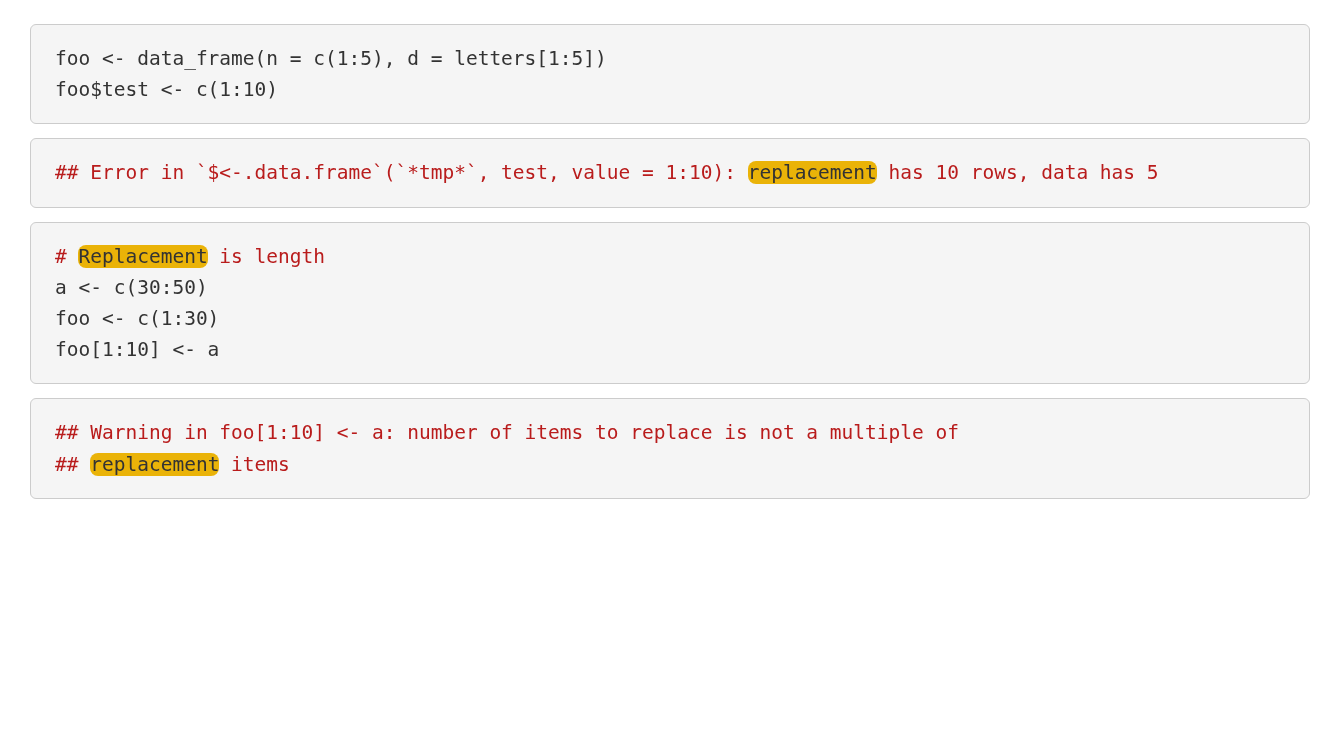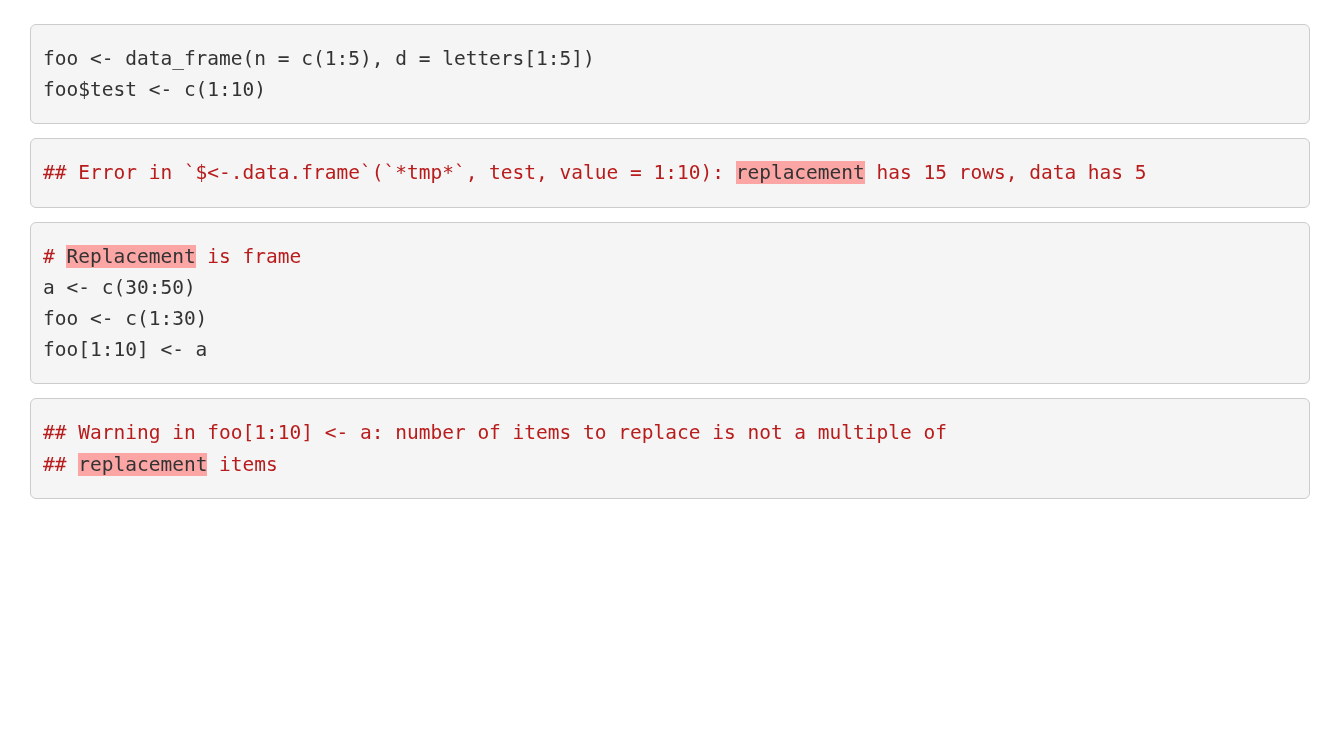--- a/index.html
+++ b/index.html
@@ -8,40 +8,40 @@
     background: #ffffff;
     font-family: ui-monospace, SFMono-Regular, "SF Mono", Menlo, Monaco, Consolas, "Liberation Mono", "Courier New", monospace;
     font-size: 19.5px;
     line-height: 1.6;
     color: #222;
   }
   .block {
     background: #f5f5f5;
     border: 1px solid #cccccc;
     border-radius: 6px;
-    padding: 18px 12px;
+    padding: 18px 24px;
     margin: 14px 0;
     white-space: pre-wrap;
     word-break: break-word;
   }
   .dark { color: #333; }
   .light { color: #b91c1c; }
   .hl {
-    background: #fca5a5;
+    background: #eab308;
     color: #333;
-    border-radius: 0;
+    border-radius: 8px;
   }
 </style>
 </head>
 <body>
 
 <pre class="block"><span class="dark">foo &lt;- data_frame(n = c(1:5), d = letters[1:5])</span>
 <span class="dark">foo$test &lt;- c(1:10)</span></pre>
 
-<pre class="block"><span class="light">## Error in `$&lt;-.data.frame`(`*tmp*`, test, value = 1:10): </span><span class="hl">replacement</span><span class="light"> has 15 rows, data has 5</span></pre>
+<pre class="block"><span class="light">## Error in `$&lt;-.data.frame`(`*tmp*`, test, value = 1:10): </span><span class="hl">replacement</span><span class="light"> has 10 rows, data has 5</span></pre>
 
-<pre class="block"><span class="light"># </span><span class="hl">Replacement</span><span class="light"> is frame</span>
+<pre class="block"><span class="light"># </span><span class="hl">Replacement</span><span class="light"> is length</span>
 <span class="dark">a &lt;- c(30:50)</span>
 <span class="dark">foo &lt;- c(1:30)</span>
 <span class="dark">foo[1:10] &lt;- a</span></pre>
 
 <pre class="block"><span class="light">## Warning in foo[1:10] &lt;- a: number of items to replace is not a multiple of</span>
 <span class="light">## </span><span class="hl">replacement</span><span class="light"> items</span></pre>
 
 </body></html>

